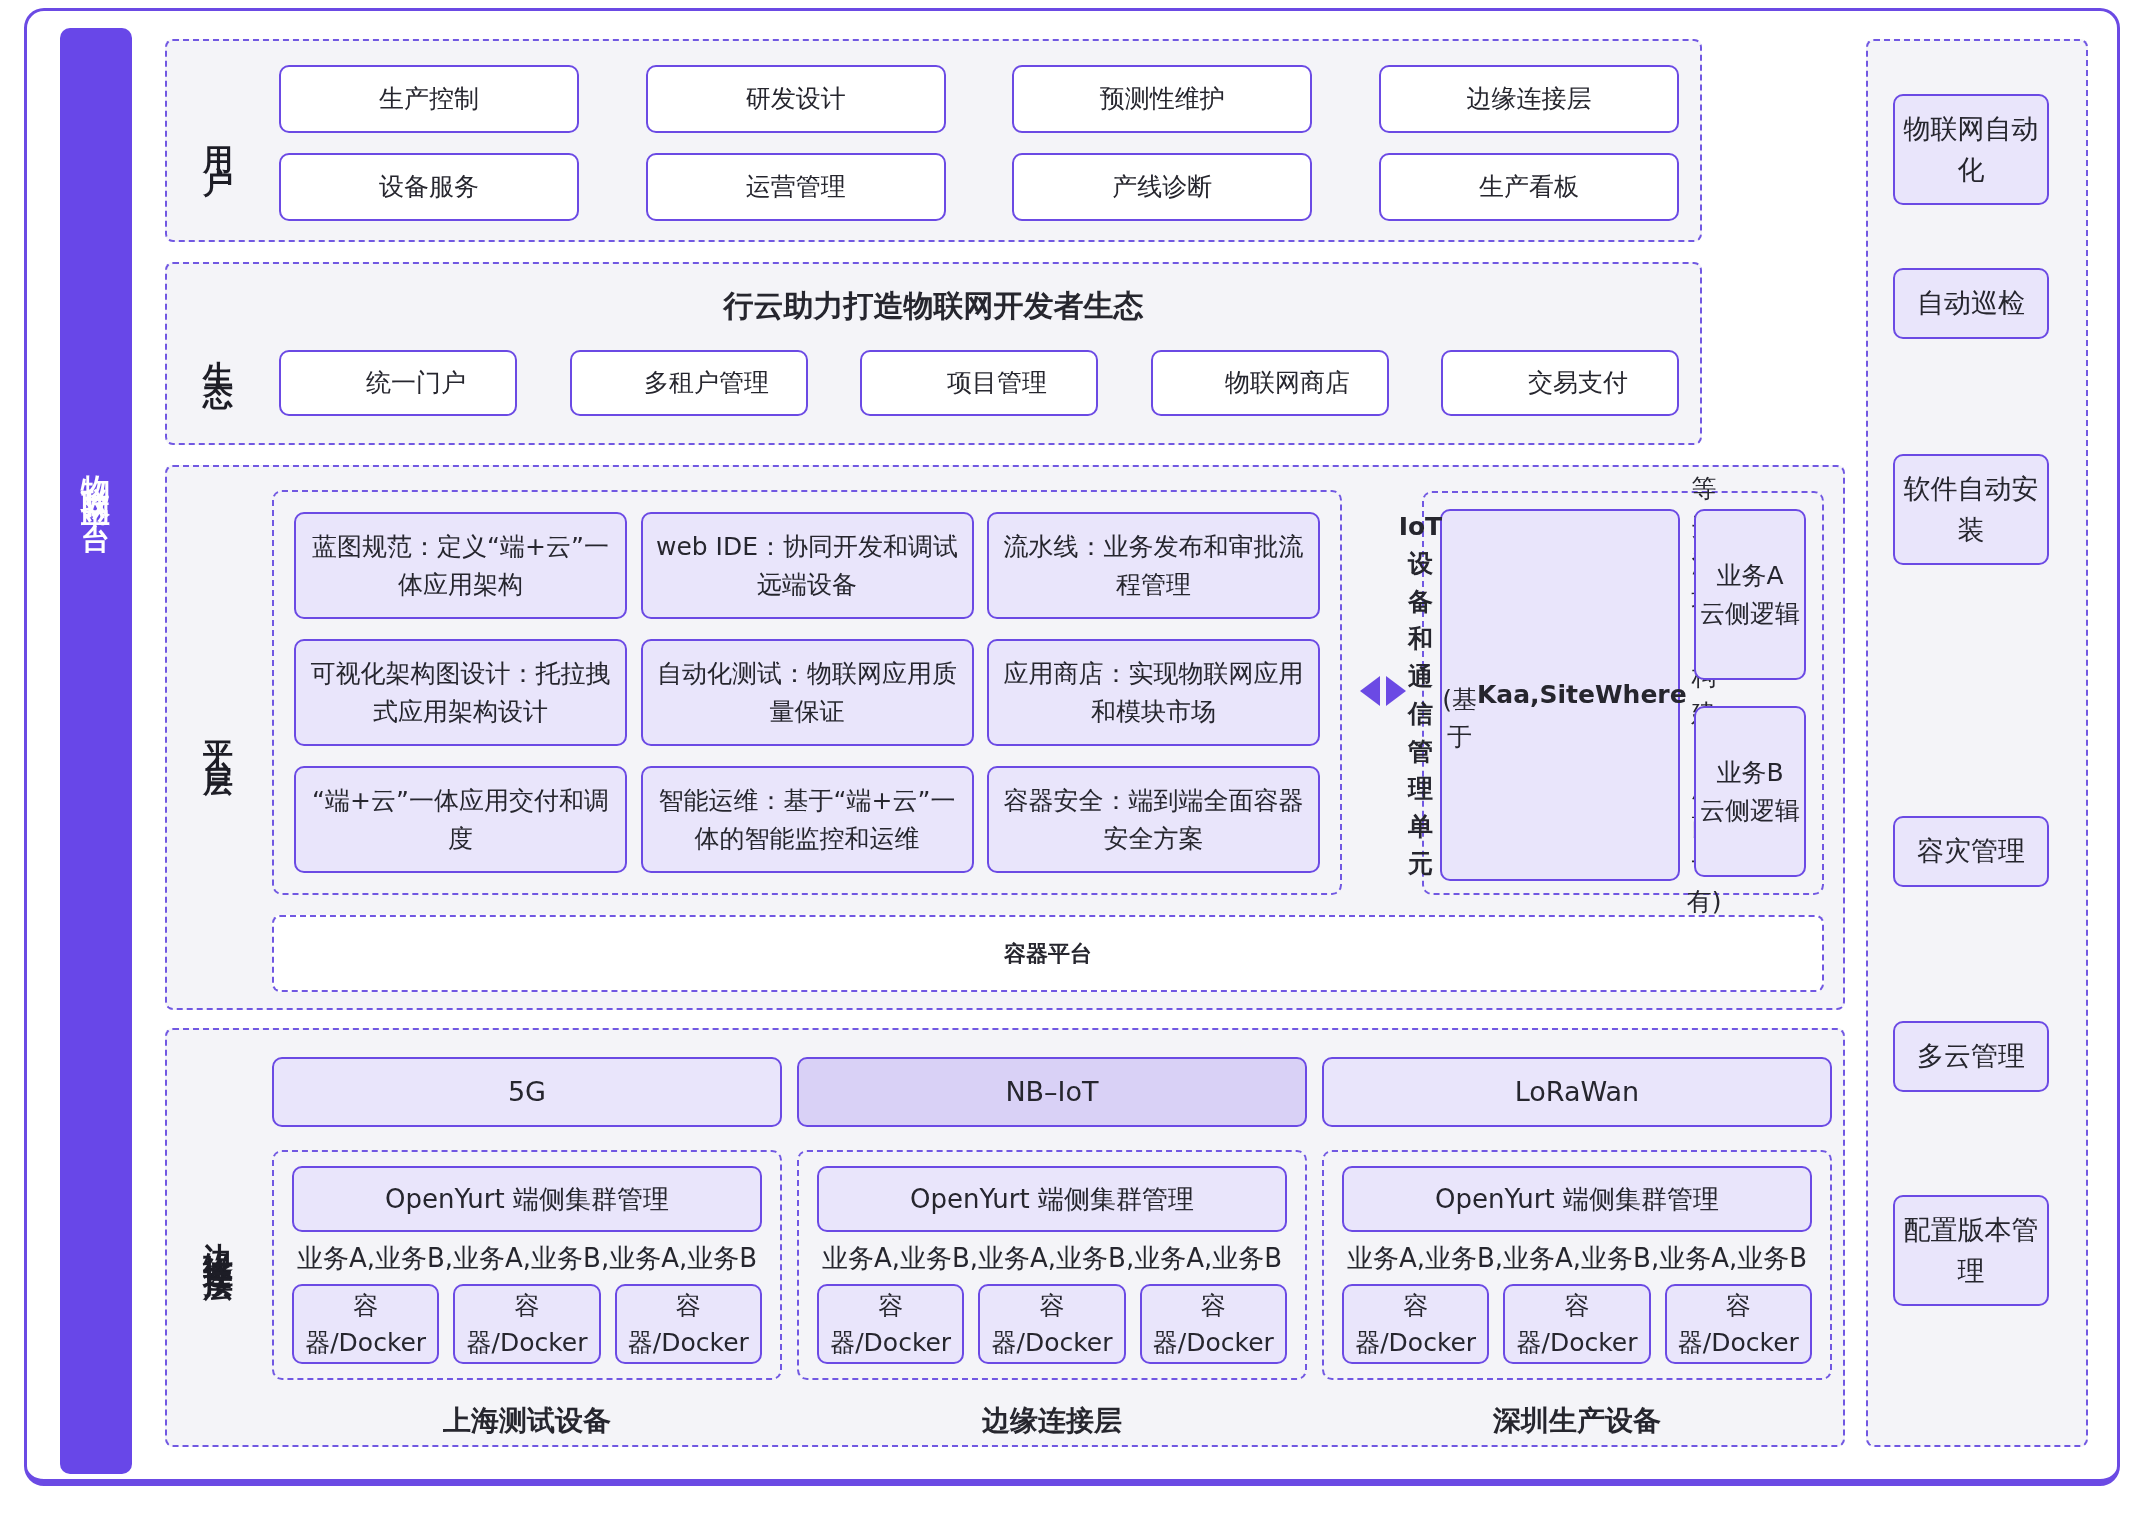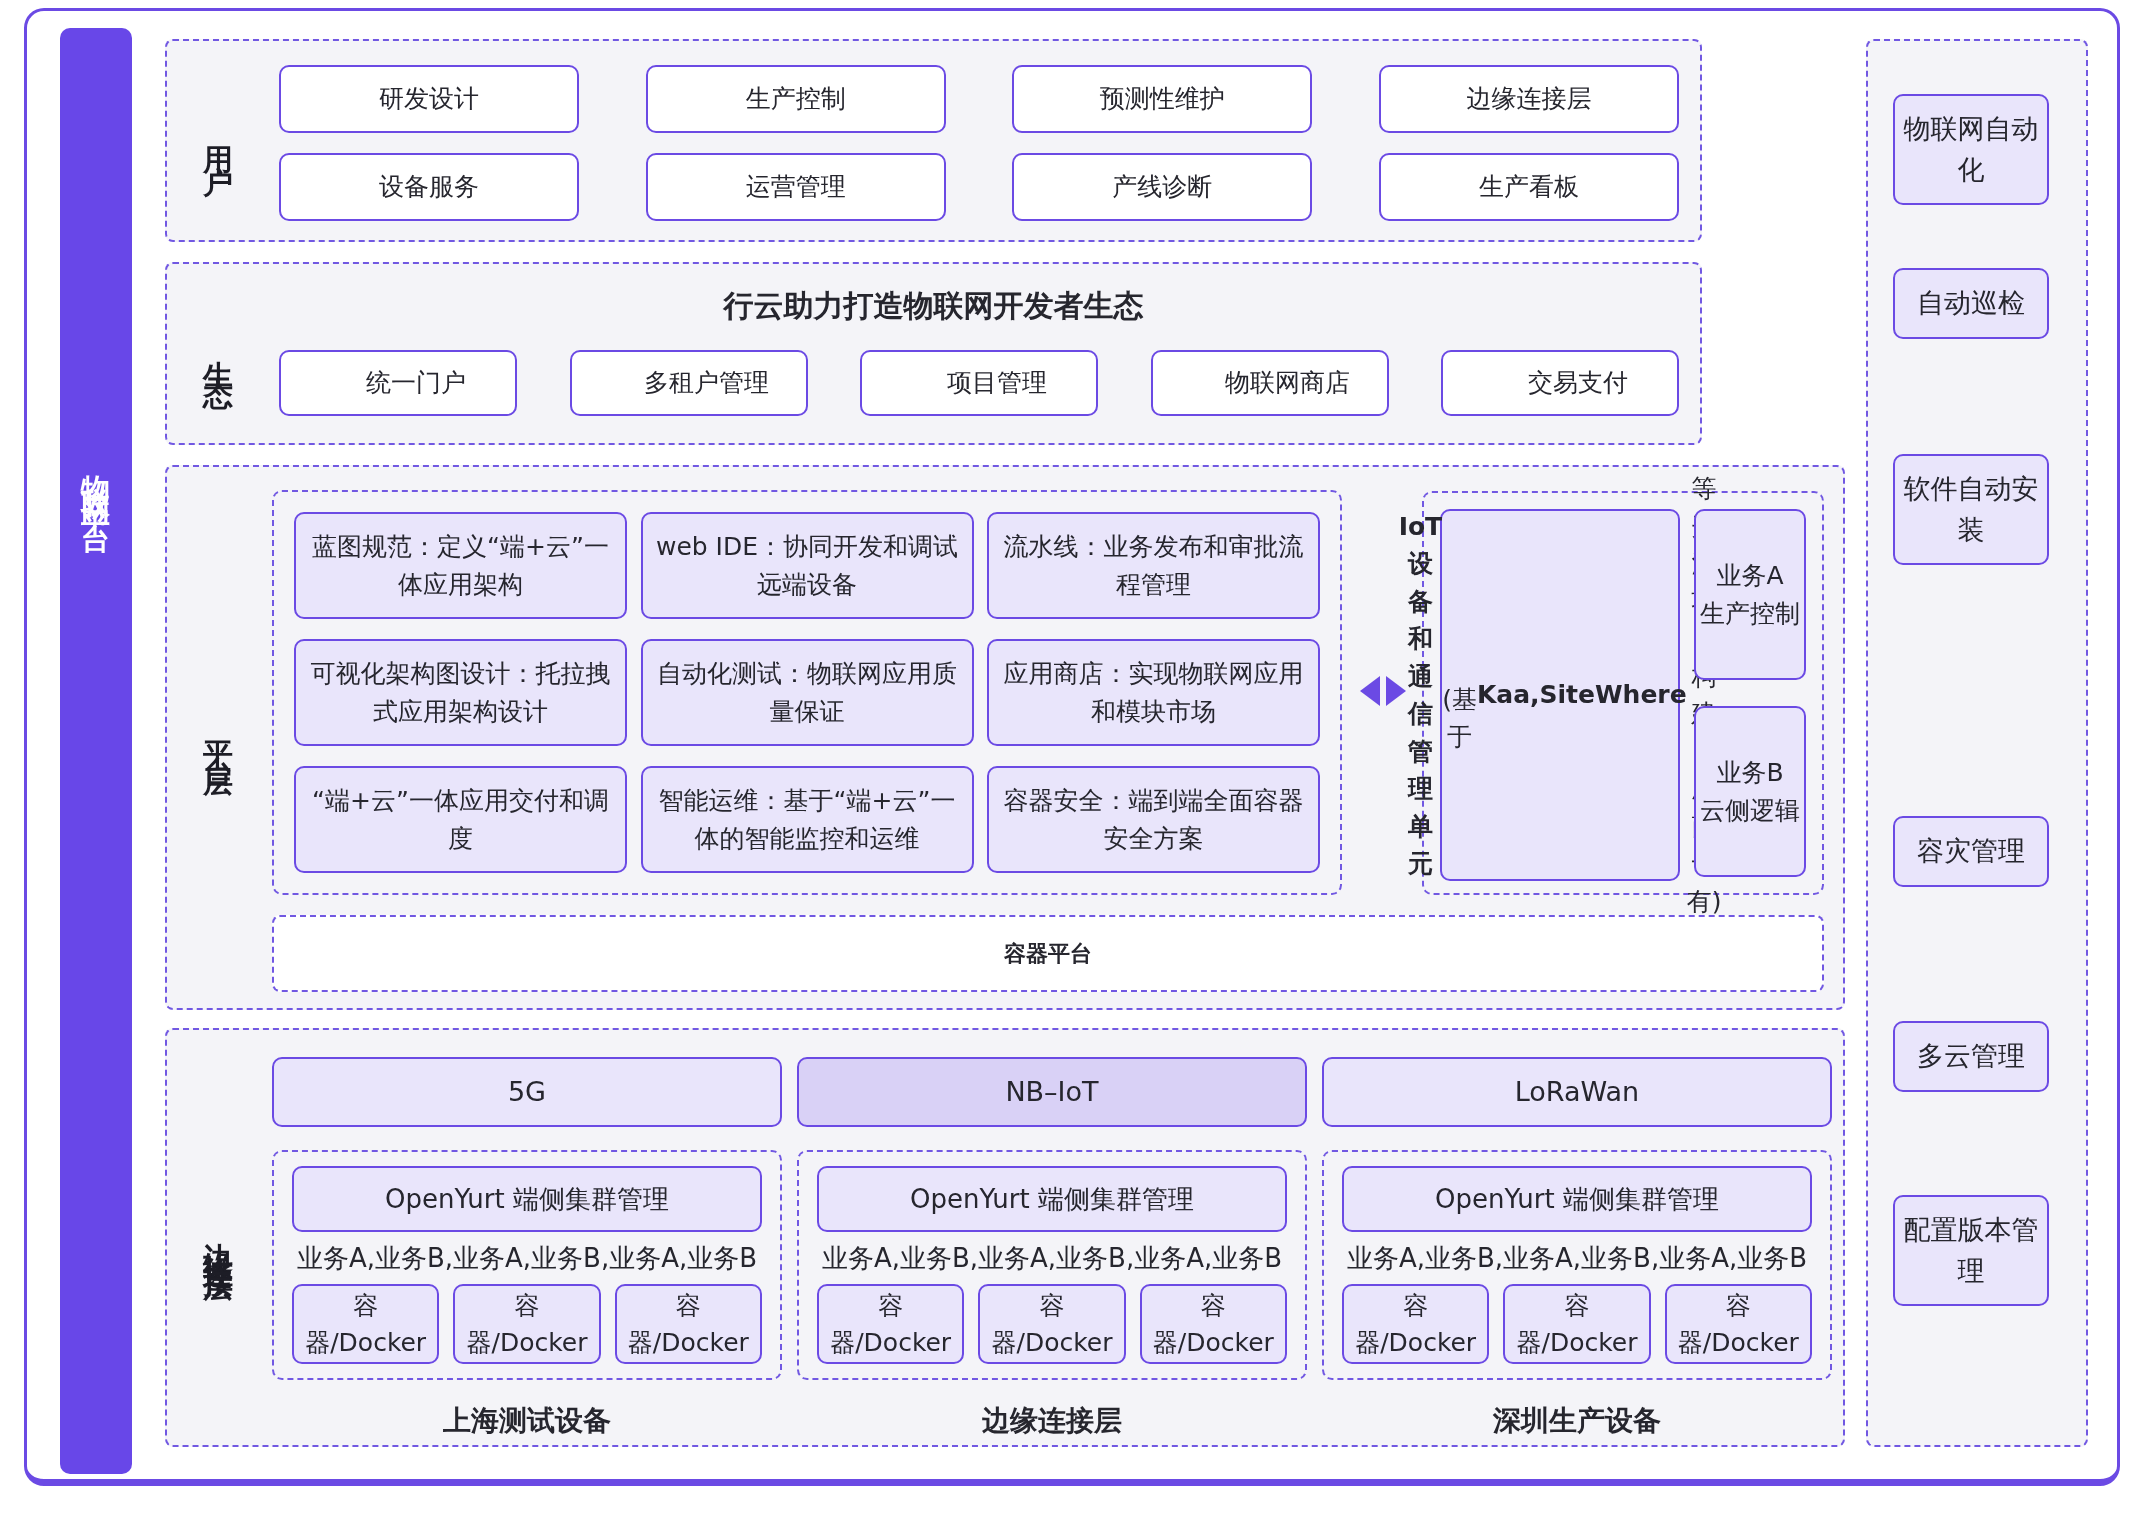--- a/index.html
+++ b/index.html
@@ -84,22 +84,22 @@
 <div class="stage">
   <div class="frame"></div>
 
   <div class="sidebar">
     <div class="vtext">物联网平台</div>
   </div>
 
   <div class="section" style="left:165px;top:39px;width:1537px;height:203px;">
     <div class="vlabel" style="letter-spacing:18px;">用户</div>
     <div class="users-grid">
+      <div class="box">生产控制</div>
       <div class="box">研发设计</div>
-      <div class="box">生产控制</div>
       <div class="box">预测性维护</div>
       <div class="box">边缘连接层</div>
       <div class="box">设备服务</div>
       <div class="box">运营管理</div>
       <div class="box">产线诊断</div>
       <div class="box">生产看板</div>
     </div>
   </div>
 
   <div class="section" style="left:165px;top:262px;width:1537px;height:183px;">
@@ -138,21 +138,21 @@
       <div class="box lavbox iot-main">
         <div class="pre t1">IoT设备和通信
 管理单元</div>
         <div class="t2">(基于</div>
         <div class="t1">Kaa,SiteWhere</div>
         <div class="pre">等开源项目构建
 &amp;厂商专有)</div>
       </div>
       <div class="iot-side">
         <div class="box lavbox pre">业务A
-生产控制</div>
+云侧逻辑</div>
         <div class="box lavbox pre">业务B
 云侧逻辑</div>
       </div>
     </div>
 
     <div class="container-bar">容器平台</div>
   </div>
 
   <div class="section" style="left:165px;top:1028px;width:1680px;height:419px;">
     <div class="vlabel" style="letter-spacing:8px;">边缘连接层</div>

